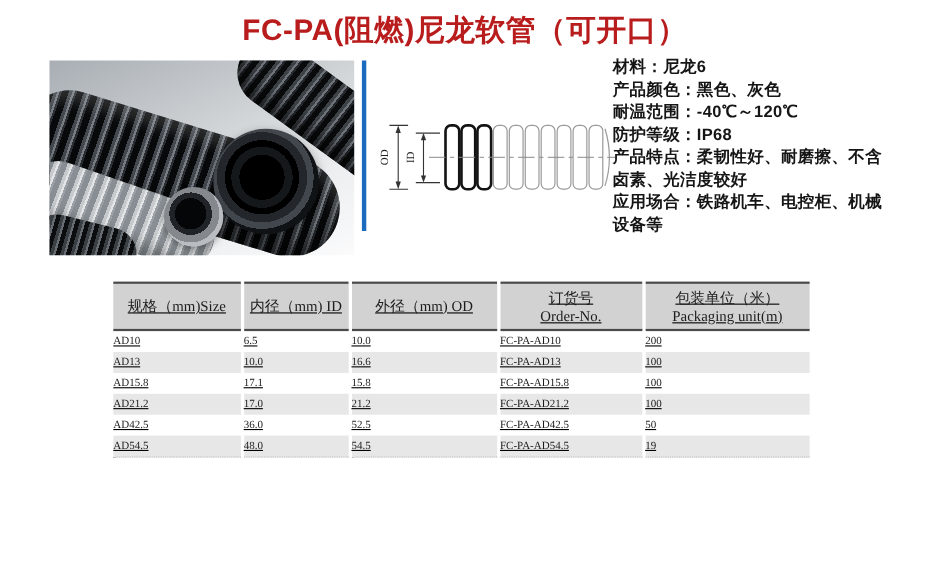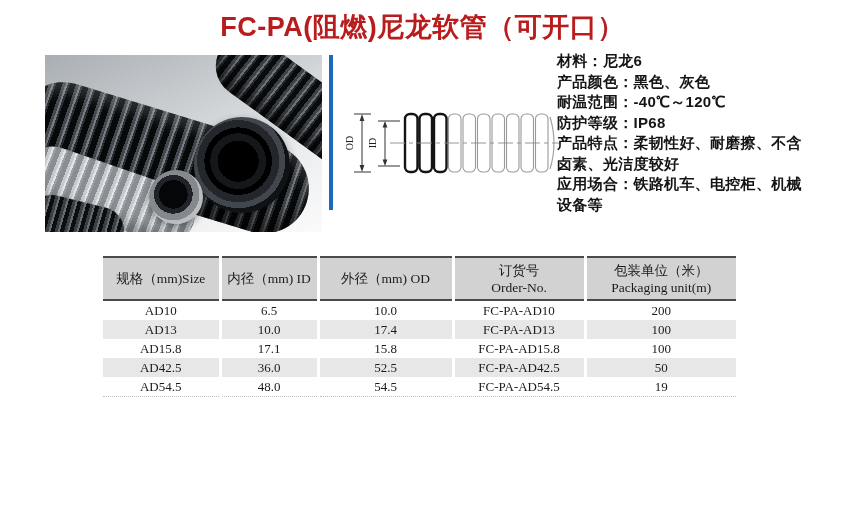--- a/index.html
+++ b/index.html
@@ -61,34 +61,34 @@
   .diagram { position:absolute; left:340px; top:75px; }
 
   
   .specs { position:absolute; left:557px; top:51px; width:290px; }
   .spec-line {
     font-size:15px; font-weight:bold; color:#151515;
     line-height:20.5px; letter-spacing:0.3px; white-space:nowrap;
   }
 
   
-  .tablewrap { position:absolute; left:103px; top:256px; }
+  .tablewrap { position:absolute; left:103px; top:256px;text-decoration:underline; }
   table.spec {
     border-collapse:collapse; table-layout:fixed; width:633px;
     font-family:"Liberation Serif","DejaVu Serif",serif; color:#1c1c1c;
   }
   table.spec th {
     background:#d2d2d2; height:41px; padding:0; font-weight:normal;
     font-size:13.5px; text-align:center; vertical-align:middle;
     border-top:2px solid #4a4a4a; border-bottom:2px solid #4a4a4a;
   }
   table.spec th + th, table.spec td + td { border-left:3px solid #ffffff; }
   table.spec th .hl { display:block; line-height:17px; }
   table.spec td {
-    height:19px; padding:0; text-align:center; font-size:13px; line-height:19px;
+    height:19px; padding:0; font-size:10px; line-height:19px;
   }
   table.spec tbody tr:nth-child(even) td { background:#e7e7e7; }
   table.spec tbody tr:last-child td { border-bottom:1px dotted #bdbdbd; }
 </style>
 </head>
 <body>
 
 <div class="page">
 
   <div class="title">FC-PA(阻燃)尼龙软管（可开口）</div>
@@ -189,32 +189,39 @@
         <tr>
           <td>AD10</td>
           <td>6.5</td>
           <td>10.0</td>
           <td>FC-PA-AD10</td>
           <td>200</td>
         </tr>
         <tr>
           <td>AD13</td>
           <td>10.0</td>
-          <td>17.4</td>
+          <td>16.6</td>
           <td>FC-PA-AD13</td>
           <td>100</td>
         </tr>
         <tr>
           <td>AD15.8</td>
           <td>17.1</td>
           <td>15.8</td>
           <td>FC-PA-AD15.8</td>
           <td>100</td>
         </tr>
         <tr>
+          <td>AD21.2</td>
+          <td>17.0</td>
+          <td>21.2</td>
+          <td>FC-PA-AD21.2</td>
+          <td>100</td>
+        </tr>
+        <tr>
           <td>AD42.5</td>
           <td>36.0</td>
           <td>52.5</td>
           <td>FC-PA-AD42.5</td>
           <td>50</td>
         </tr>
         <tr>
           <td>AD54.5</td>
           <td>48.0</td>
           <td>54.5</td>

